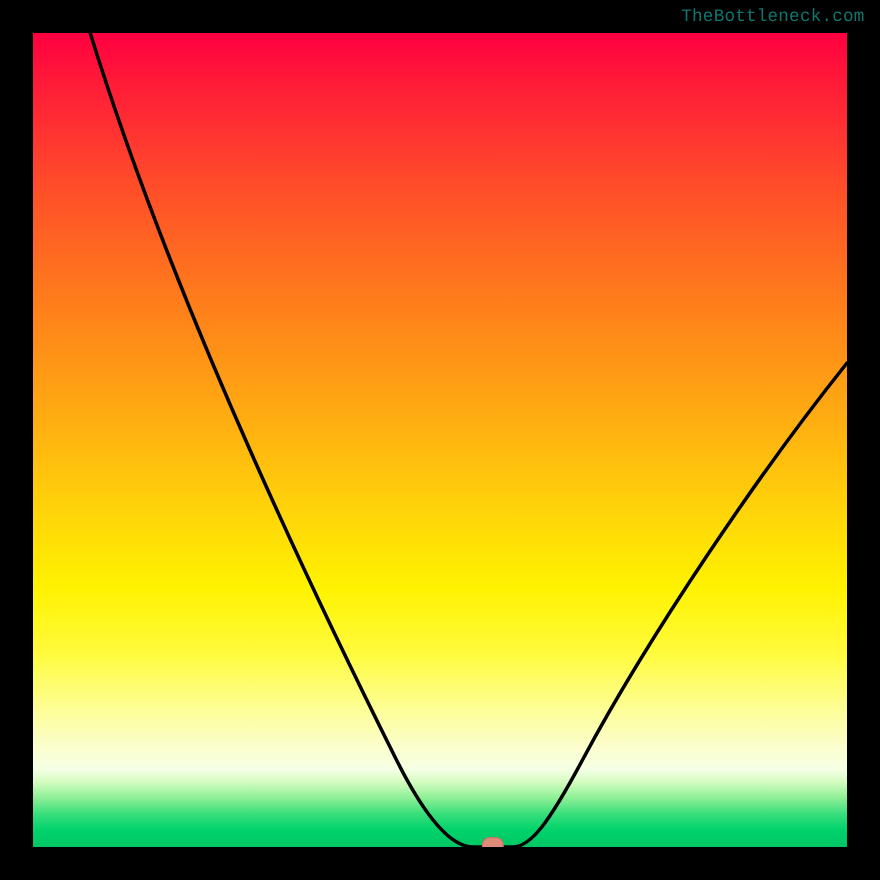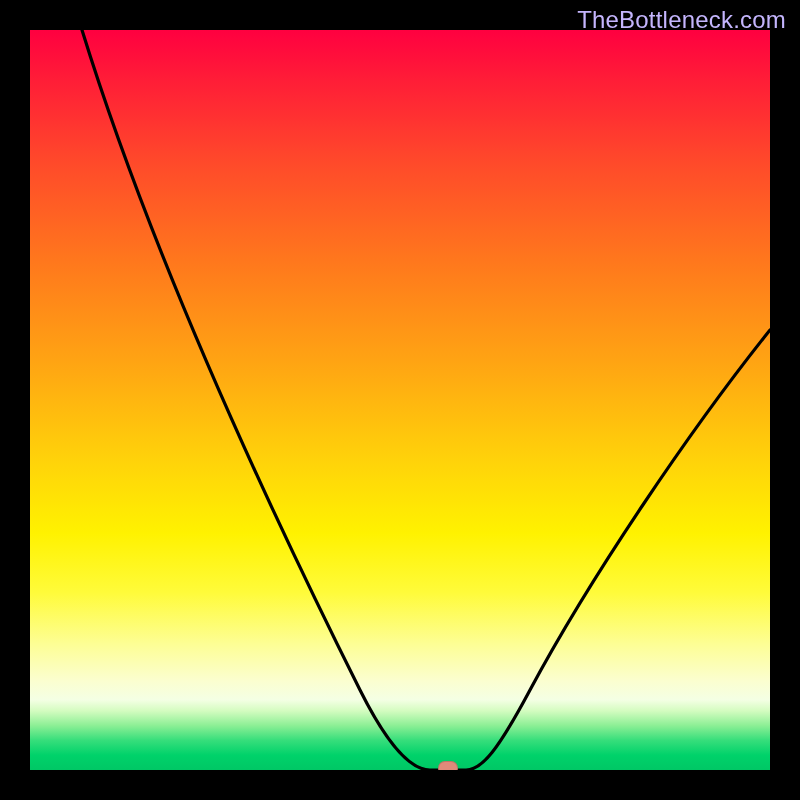--- a/index.html
+++ b/index.html
@@ -55,25 +55,26 @@
   }
   .marker {
     position: absolute;
     border-radius: 50%;
     transform: translate(-50%, -50%);
   }
   .watermark {
     position: absolute;
     top: 6px;
     right: 14px;
-    color: #c4b5fd;
-    font-size: 24px;
+    color: #0f766e;
+    font-size: 16px;
     font-weight: 500;
     letter-spacing: 0.2px;
     user-select: none;
+    font-family: Liberation Mono, monospace;
   }
 </style>
 </head>
 <body>
 <div class="stage">
 
   <div class="watermark">TheBottleneck.com</div>
 
   <div class="plot">
     <div class="gradient"></div>

